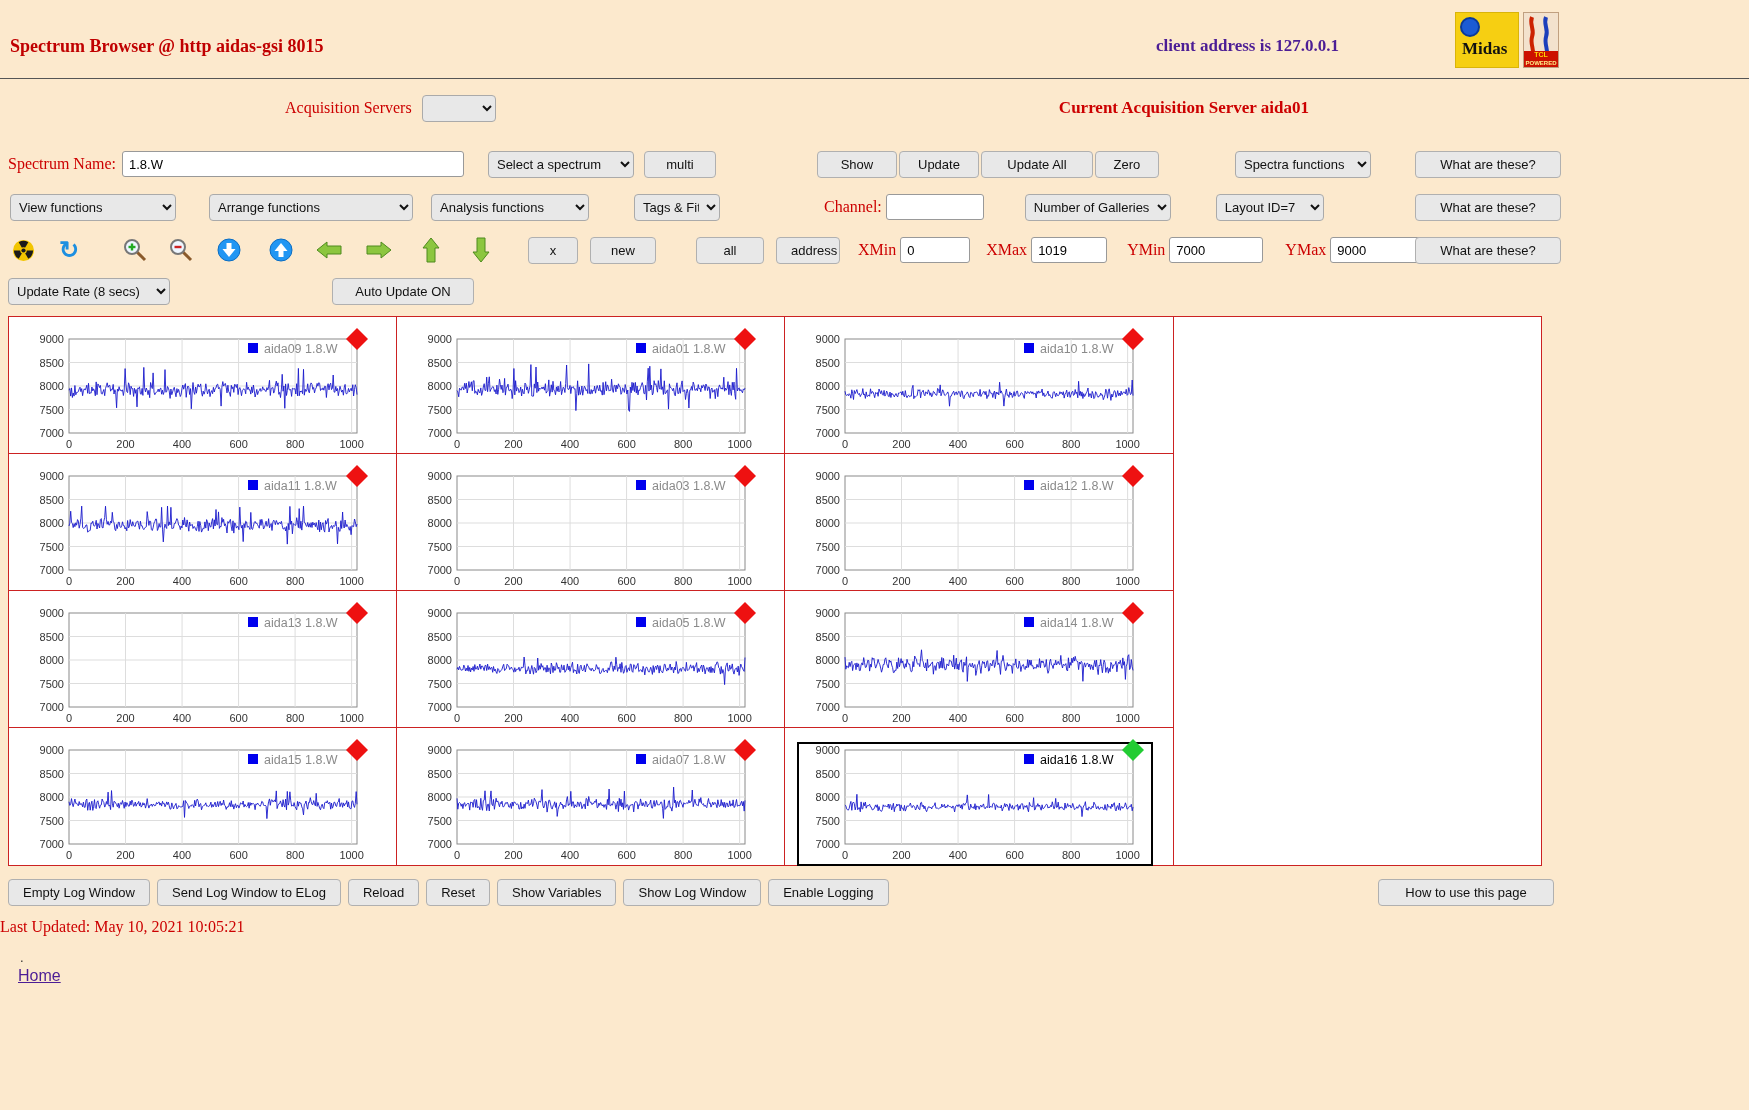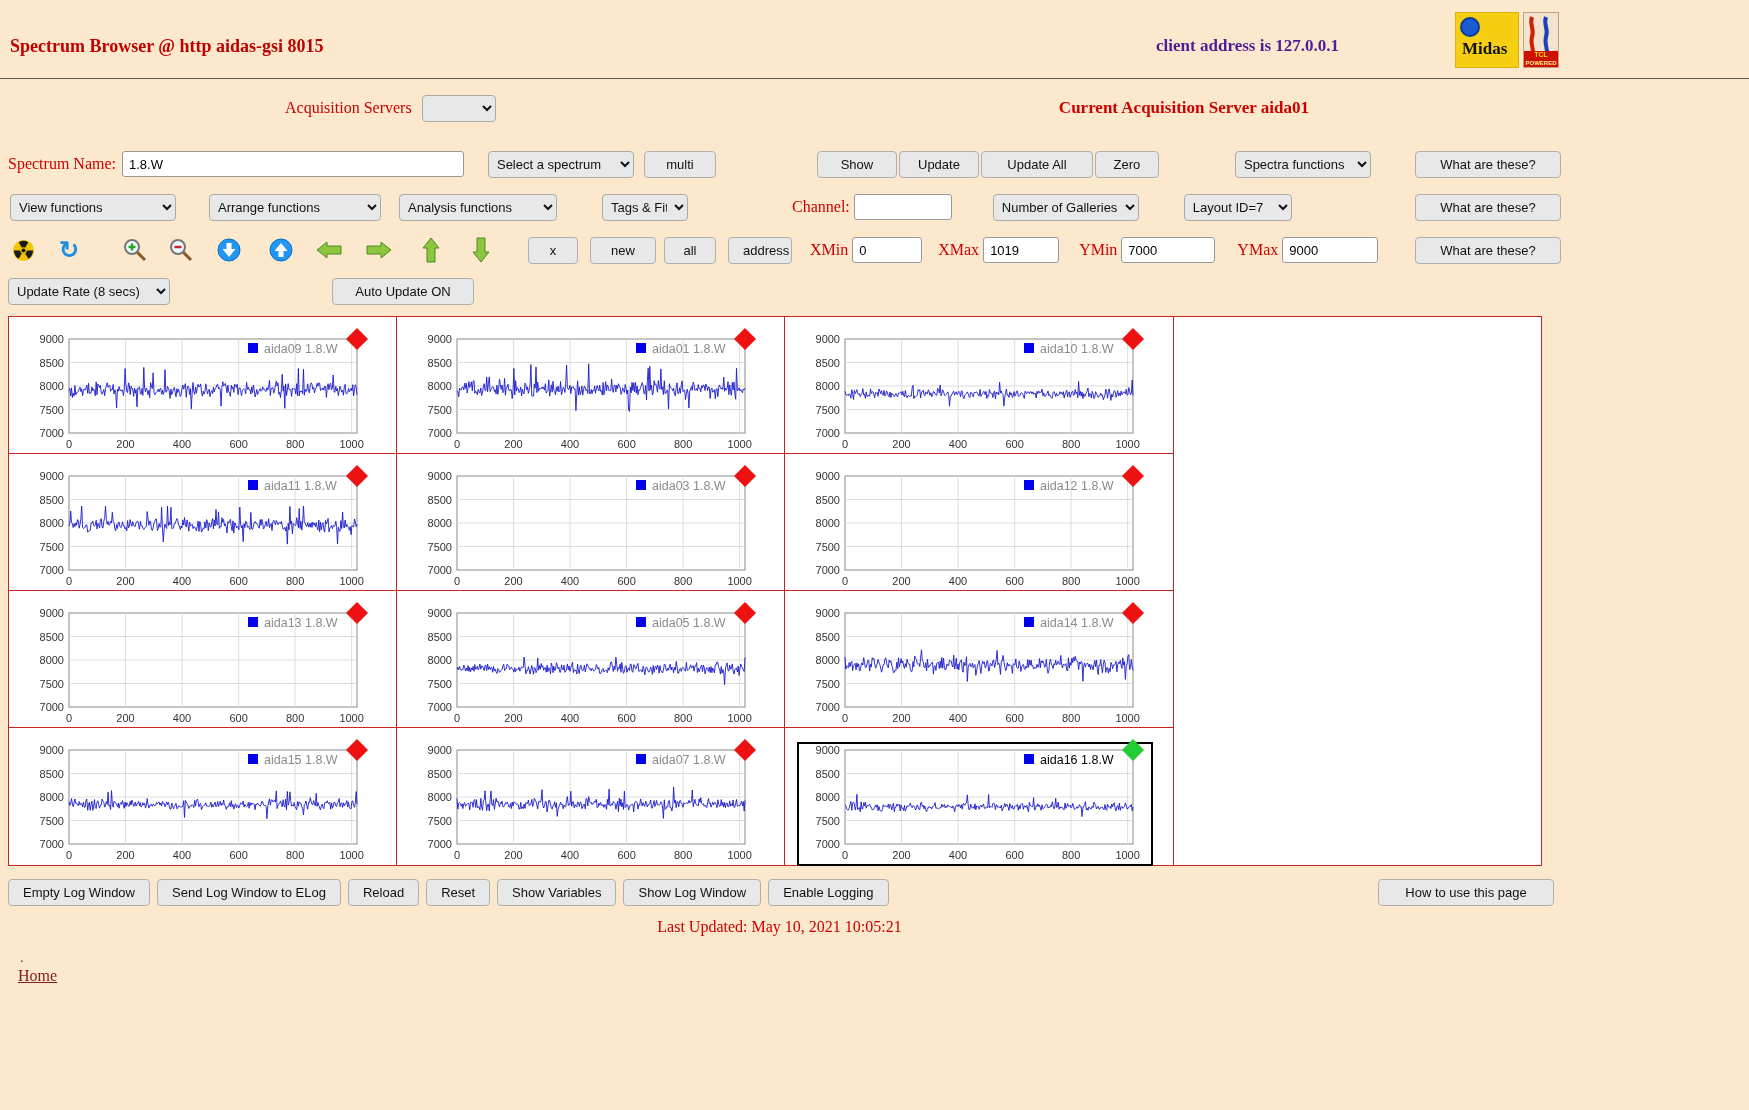--- a/index.html
+++ b/index.html
@@ -36,23 +36,23 @@
   #cells{display:flex;flex-wrap:wrap;width:1164px;}
   .cell{width:388px;height:137px;box-sizing:border-box;padding:14px 0 0 12px;background:#fff;}
   .cell.br{border-right:1px solid #cc2222;}
   .cell.bb{border-bottom:1px solid #cc2222;}
   .empty-col{flex:1;border-left:1px solid #cc2222;background:#fff;}
   .chart-wrap{display:inline-block;border:2px solid transparent;}
   .chart-wrap.selected{border-color:#000;}
   
   .footer-row{display:flex;align-items:center;position:relative;margin:13px 0 0 8px;}
   .footer-row .btn{margin-right:7px;}
-  .last-updated{color:#cc0000;font-family:"Liberation Serif",serif;font-size:16px;text-align:center;margin:12px 190px 0 0;}
+  .last-updated{color:#cc0000;font-family:"Liberation Serif",serif;font-size:16px;text-align:left;margin:12px 190px 0 0;}
   .dot{margin:14px 0 0 20px;font-size:13px;color:#333;}
-  .home{display:inline-block;margin:2px 0 0 18px;color:#7f1d1d;text-decoration:underline;font-family:Liberation Serif, serif;font-size:16px;cursor:pointer;}
+  .home{display:inline-block;margin:2px 0 0 18px;color:#4c1d95;text-decoration:underline;font-family:Liberation Sans, sans-serif;font-size:16px;cursor:pointer;}
 </style>
 </head>
 <body>
 
 
 
 <header>
   <div class="title">Spectrum Browser @ http aidas-gsi 8015</div>
   <div class="client">client address is 127.0.0.1</div>
   <div class="logos">
@@ -96,21 +96,21 @@
     <option>Spectra functions</option>
   </select>
   <button class="btn what-btn">What are these?</button>
 </div>
 
 
 <div class="row" style="margin-top:13px;height:30px;">
   <select class="sel" style="margin-left:10px;width:166px;">
     <option>View functions</option>
   </select>
-  <select class="sel" style="margin-left:33px;width:172px;">
+  <select class="sel" style="margin-left:33px;width:204px;">
     <option>Arrange functions</option>
   </select>
   <select class="sel" style="margin-left:18px;width:158px;">
     <option>Analysis functions</option>
   </select>
   <select class="sel" style="margin-left:45px;width:86px;">
     <option>Tags &amp; Fits</option>
   </select>
   <span class="rlab" style="margin-left:104px;">Channel:</span>
   <input class="inp" style="margin-left: 4px; width: 84px;" value="">
@@ -180,21 +180,21 @@
       <polygon points="10,1 2,11 6,11 6,25 14,25 14,11 18,11" fill="#8cc63f" stroke="#4e8a1e"></polygon>
     </svg>
   </span>
   <span class="icon" style="margin-left:24px;">
     <svg width="20" height="26" viewBox="0 0 20 26">
       <polygon points="10,25 2,15 6,15 6,1 14,1 14,15 18,15" fill="#8cc63f" stroke="#4e8a1e"></polygon>
     </svg>
   </span>
   <button class="btn" style="margin-left:34px;width:50px;">x</button>
   <button class="btn" style="margin-left:12px;width:66px;">new</button>
-  <button class="btn" style="margin-left:8px;width:52px;">all</button>
+  <button class="btn" style="margin-left:40px;width:68px;">all</button>
   <button class="btn" style="margin-left:12px;width:64px;">address</button>
   <span class="rlab" style="margin-left:18px;">XMin</span>
   <input class="inp" style="margin-left: 4px; width: 56px;" value="0">
   <span class="rlab" style="margin-left:16px;">XMax</span>
   <input class="inp" style="margin-left: 4px; width: 62px;" value="1019">
   <span class="rlab" style="margin-left:20px;">YMin</span>
   <input class="inp" style="margin-left: 4px; width: 80px;" value="7000">
   <span class="rlab" style="margin-left:22px;">YMax</span>
   <input class="inp" style="margin-left: 4px; width: 82px;" value="9000">
   <button class="btn what-btn">What are these?</button>

